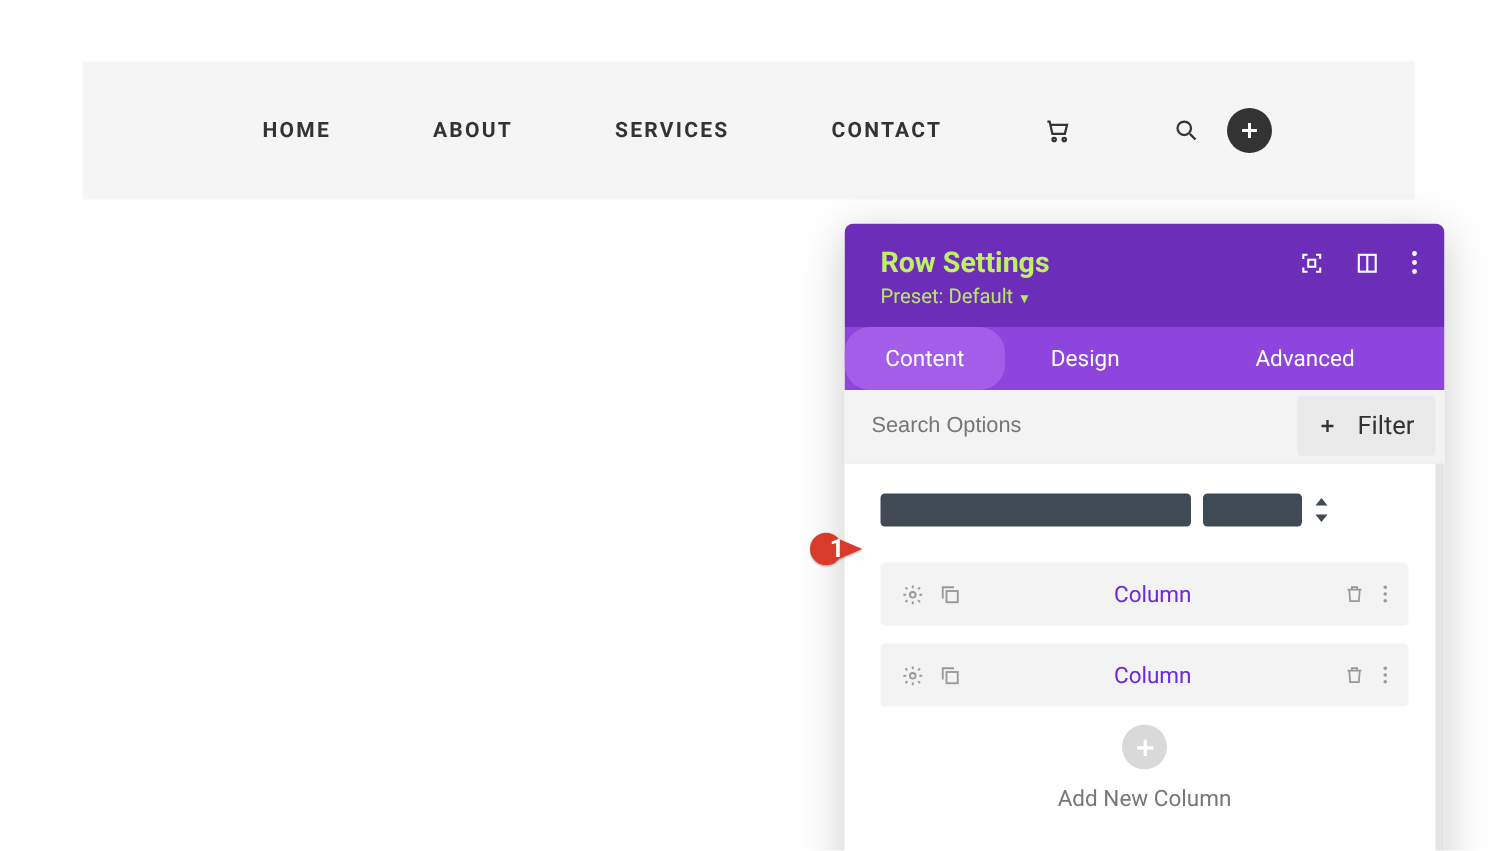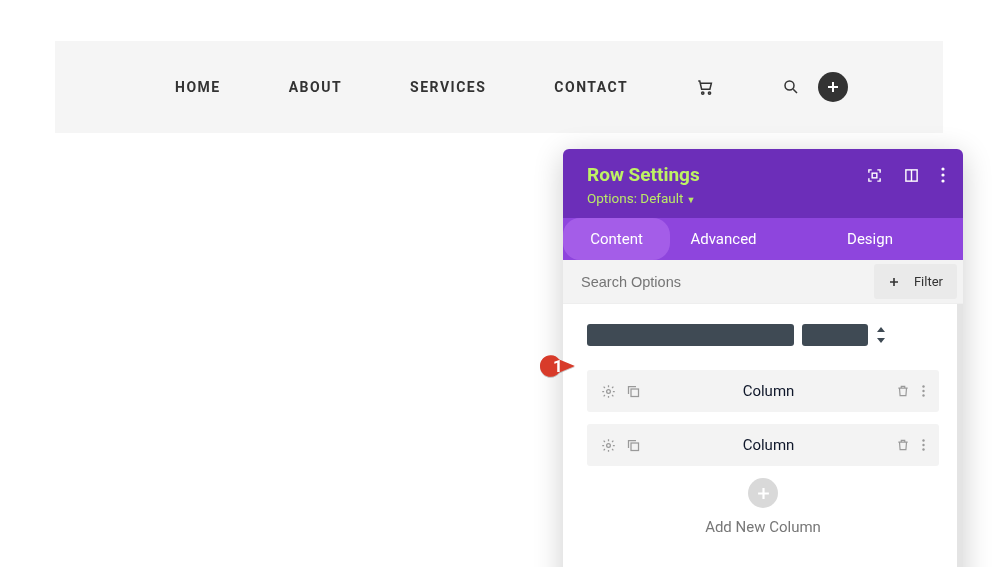--- a/index.html
+++ b/index.html
@@ -22,34 +22,34 @@
 
   .tabs { display:flex; background: #8e45dd; }
   .tab { flex: 0 0 auto; padding: 12px 0; color:#fff; font-size: 15px; text-align:center; cursor:pointer;border-radius:17px; }
   .tab.active { background: #a45de8; }
   .tab:nth-child(1){ width: 107px; }
   .tab:nth-child(2){ width: 107px; }
   .tab:nth-child(3){ width: 186px; }
 
   .searchbar { display:flex; align-items:center; background: #f3f3f3; border-bottom:1px solid #eee; }
   .searchbar input { flex:1; border:none; background:transparent; padding: 12px 18px; font-size: 14.5px; color:#0f766e; outline:none; }
-  .filter-btn { display:flex; align-items:center; gap:14px; background:#eaeaea; padding: 10px 14px; margin:4px 6px 4px 0; border-radius:3px; font-size:13px; color:#333; cursor:pointer; }
+  .filter-btn { display:flex; align-items:center; gap:14px; background:#eaeaea; padding: 10px 14px; margin:4px 6px 4px 0; border-radius:3px; font-size:17px; color:#333; cursor:pointer; }
 
   .body { padding: 20px 24px 24px; height: 300px; overflow: hidden; position:relative;}
   .body-inner { position:relative; }
   .section-label { font-size: 15px; color:#333; margin-bottom: 14px; }
 
   .structure { display:flex; gap: 8px; align-items:center; margin-bottom: 24px; }
   .struct-big { flex: 0 0 207px; height: 22px; background:#3f4a54; border-radius: 3px; }
   .struct-small { flex: 0 0 66px; height: 22px; background:#3f4a54; border-radius: 3px; }
   .struct-sort { width: 18px; text-align:center; color:#3f4a54; font-size:13px; line-height:1; }
 
   .col-row { background:#f3f3f3; border-radius:3px; padding: 12px 14px; display:flex; align-items:center; margin-bottom: 12px; }
   .col-left { display:flex; gap:10px; align-items:center; color:#888; }
-  .col-title { flex:1; text-align:center; font-size:15px; color:#0f172a; }
+  .col-title { flex:1; text-align:center; font-size:15px; color:#6d28d9; }
   .col-right { display:flex; gap:12px; align-items:center; color:#888; }
 
   .addcol { text-align:center; margin-top: 8px; }
   .addcol-btn { width: 30px; height: 30px; border-radius:50%; background:#d9d9d9; color:#fff; display:inline-flex; align-items:center; justify-content:center; font-size:18px; cursor:pointer; }
   .addcol-label { margin-top: 10px; font-size: 15px; color:#777; }
 
   .body::after { content:""; position:absolute; right:0; top:0; width:6px; height:100%; background:#e4e4e4; }
 
   .annot { position:absolute; left: 540px; top: 348px; width: 60px; height: 36px; pointer-events:none; }
   .annot-bubble { position:absolute; left:0; top:0; width:36px; height:36px; }
@@ -84,21 +84,21 @@
     <svg width="12" height="12" viewBox="0 0 12 12">
         <path d="M6 1v10M1 6h10" stroke="#fff" stroke-width="2"></path>
       </svg>
   </div>
 </div>
 
 <div class="panel">
   <div class="panel-head">
     <div class="panel-title">Row Settings</div>
     <div class="panel-preset">
-      <span>Options: Default</span><span class="caret">▼</span>
+      <span>Preset: Default</span><span class="caret">▼</span>
     </div>
     <div class="head-icons">
       <span>
         <svg width="15" height="15" viewBox="0 0 16 16" fill="none" stroke="#fff" stroke-width="1.5">
             <rect x="5.5" y="5.5" width="5" height="5"></rect>
             <path d="M2 5V2h3M14 5V2h-3M2 11v3h3M14 11v3h-3"></path>
           </svg>
       </span>
       <span>
         <svg width="15" height="15" viewBox="0 0 16 16" fill="none" stroke="#fff" stroke-width="1.5">
@@ -111,22 +111,22 @@
             <circle cx="2" cy="2" r="1.6"></circle>
             <circle cx="2" cy="8" r="1.6"></circle>
             <circle cx="2" cy="14" r="1.6"></circle>
           </svg>
       </span>
     </div>
   </div>
 
   <div class="tabs">
     <div class="tab active">Content</div>
+    <div class="tab">Design</div>
     <div class="tab">Advanced</div>
-    <div class="tab">Design</div>
   </div>
 
   <div class="searchbar">
     <input type="text" placeholder="Search Options" style="">
     <div class="filter-btn">
       <svg width="12" height="12" viewBox="0 0 12 12">
           <path d="M6 2v8M2 6h8" stroke="#333" stroke-width="1.6"></path>
         </svg>
       <span>Filter</span>
     </div>

